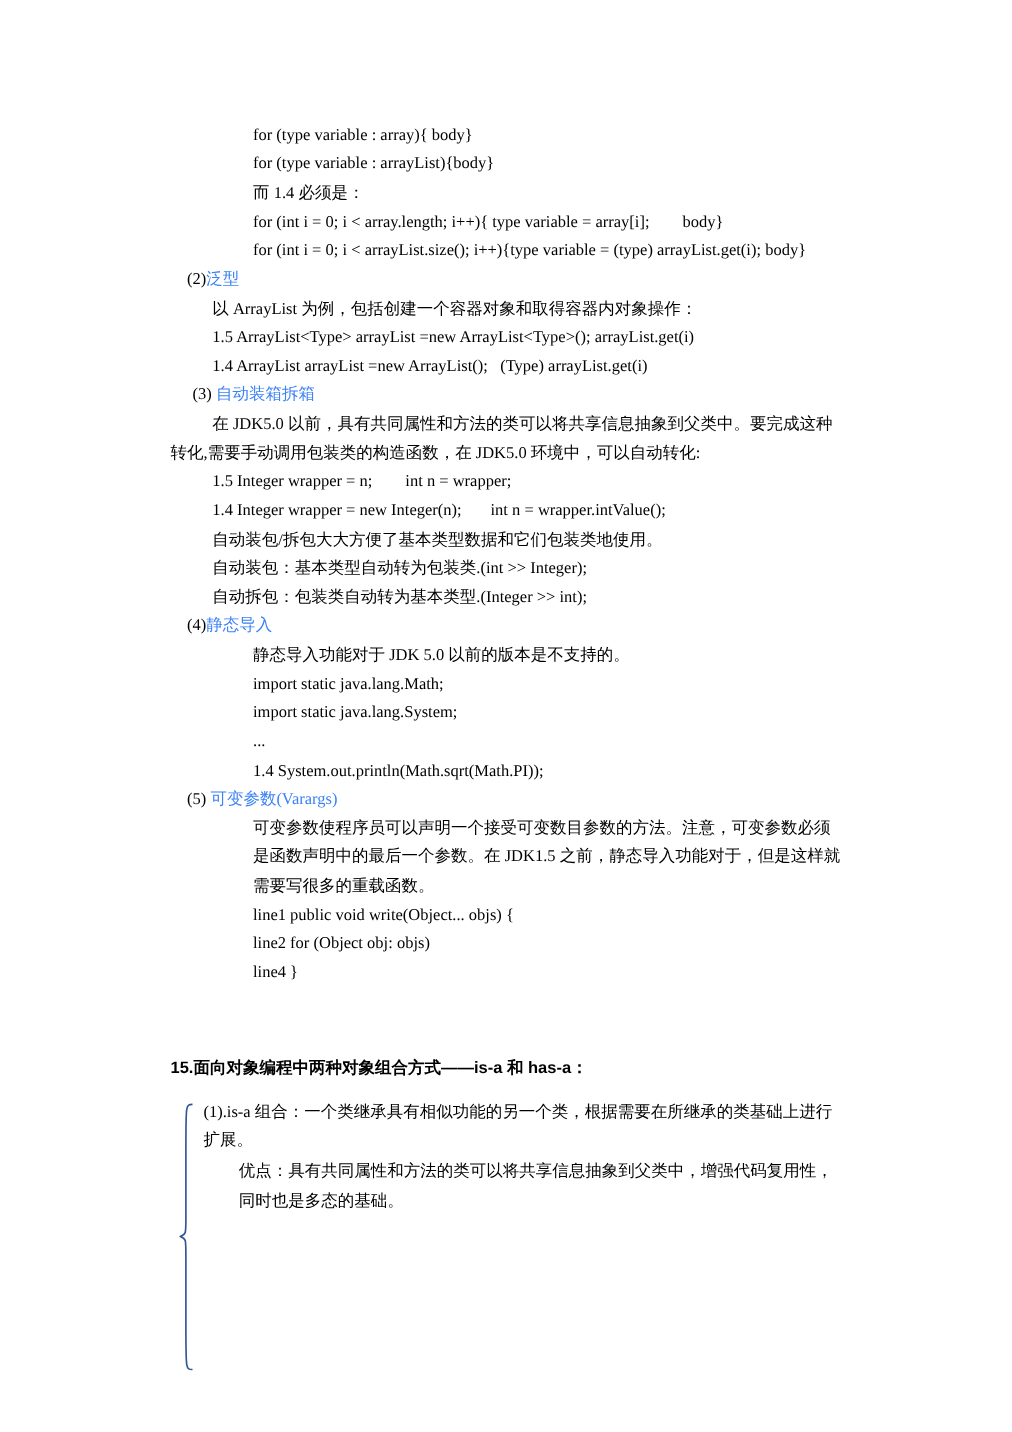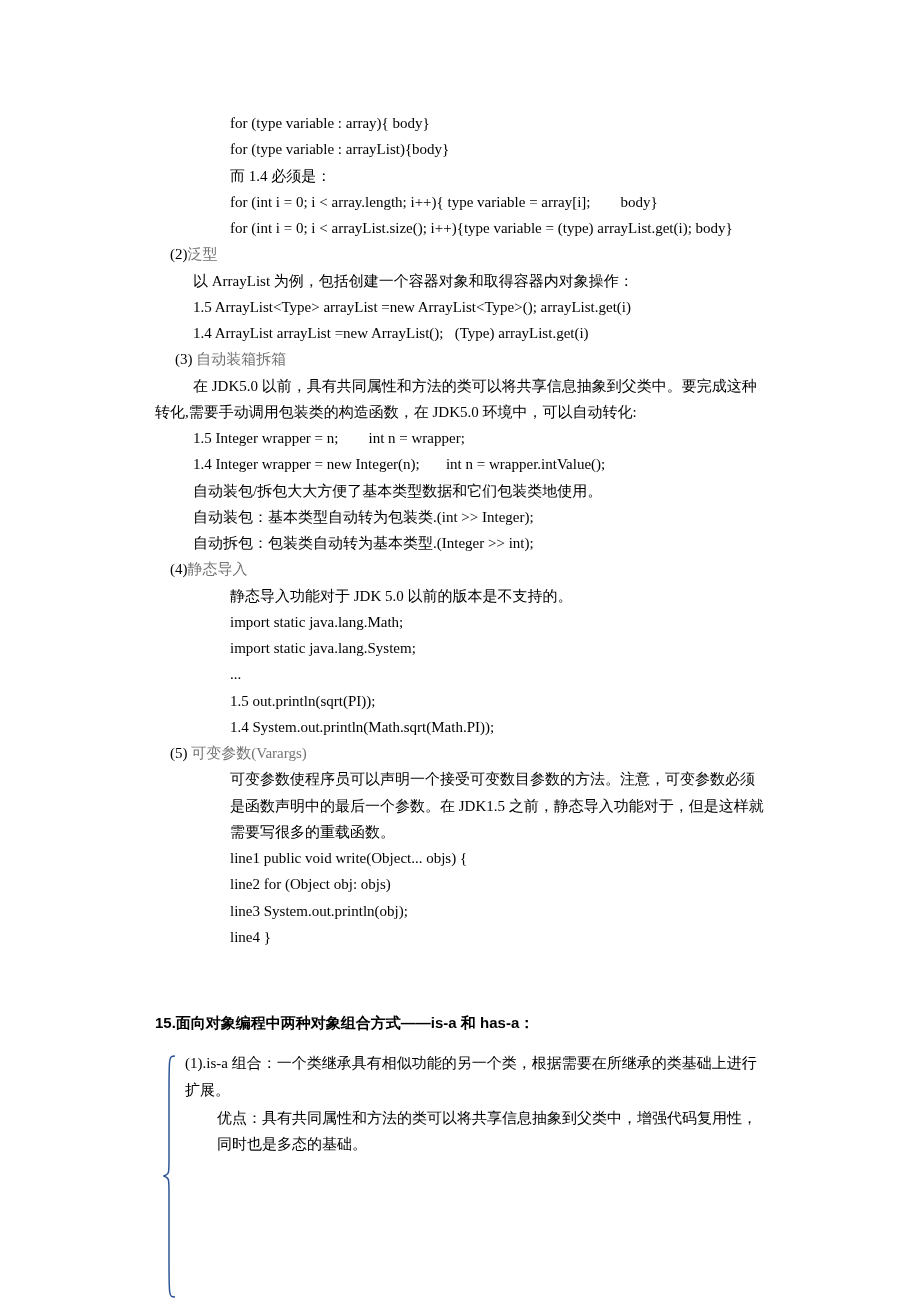--- a/index.html
+++ b/index.html
@@ -1,20 +1,20 @@
 <!DOCTYPE html>
 <html><head>
 <meta charset="utf-8">
 <style>
 body{margin:0;background:#fff;font-family:"SimSun","宋体",serif;font-size:15px;line-height:1.75;color:#000}
 .page{width:920px;min-height:1302px;padding:110px 155px 60px 155px;box-sizing:border-box;position:relative}
 .p{margin:0;white-space:pre-wrap}
 .ind1{padding-left:38px}
 .ind2{padding-left:75px}
-.blue{color:#737373}
+.blue{color:#3b82f6}
 .mono{font-family:Liberation Serif, serif}
 .spacer{height:60px}
 .h{font-family:Arial,"Microsoft YaHei",sans-serif;font-weight:bold;margin:0 0 4px 0}
 .sect{position:relative;padding-left:30px;margin-top:14px}
 .brace{position:absolute;left:8px;top:4px;width:14px;height:245px}
 .brace svg{width:14px;height:245px;display:block}
 </style>
 </head>
 <body>
 
@@ -37,28 +37,26 @@
 <p class="p ind1 mono">1.4 Integer wrapper = new Integer(n);       int n = wrapper.intValue();</p>
 <p class="p ind1 mono">自动装包/拆包大大方便了基本类型数据和它们包装类地使用。</p>
 <p class="p ind1 mono">自动装包：基本类型自动转为包装类.(int &gt;&gt; Integer);</p>
 <p class="p ind1 mono">自动拆包：包装类自动转为基本类型.(Integer &gt;&gt; int);</p>
 
 <p class="p mono" style="padding-left:15px"><span>(4)</span><span class="blue">静态导入</span></p>
 <p class="p ind2 mono">静态导入功能对于 JDK 5.0 以前的版本是不支持的。</p>
 <p class="p ind2 mono">import static java.lang.Math;</p>
 <p class="p ind2 mono">import static java.lang.System;</p>
 <p class="p ind2 mono">...</p>
-<p class="p ind2 mono">1.5 out.println(sqrt(PI));</p>
 <p class="p ind2 mono">1.4 System.out.println(Math.sqrt(Math.PI));</p>
 
 <p class="p mono" style="padding-left:15px"><span>(5) </span><span class="blue">可变参数(Varargs)</span></p>
 <p class="p ind2 mono">可变参数使程序员可以声明一个接受可变数目参数的方法。注意，可变参数必须是函数声明中的最后一个参数。在 JDK1.5 之前，静态导入功能对于，但是这样就需要写很多的重载函数。</p>
 <p class="p ind2 mono">line1 public void write(Object... objs) {</p>
 <p class="p ind2 mono">line2 for (Object obj: objs)</p>
-<p class="p ind2 mono">line3 System.out.println(obj);</p>
 <p class="p ind2 mono">line4 }</p>
 
 <div class="spacer"></div>
 
 <p class="h">15.面向对象编程中两种对象组合方式——is-a 和 has-a：</p>
 <div class="sect">
  <div class="brace">
   <svg viewBox="0 0 14 245" preserveAspectRatio="none">
           <path d="M12 2 C6 2 6 2 6 40 L6 105 C6 120 6 120 1 122 C6 124 6 124 6 140 L6 205 C6 243 6 243 12 243" fill="none" stroke="#2F5597" stroke-width="1.5"></path>
         </svg>

